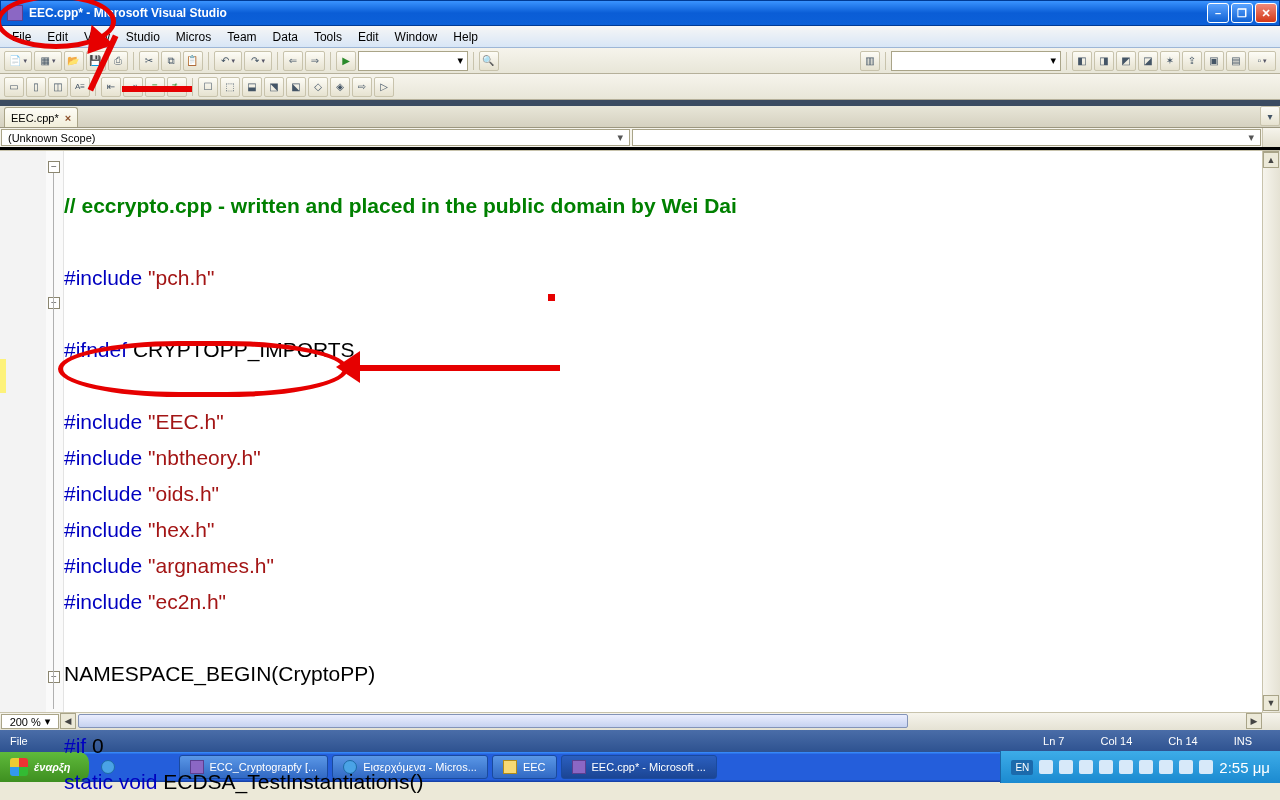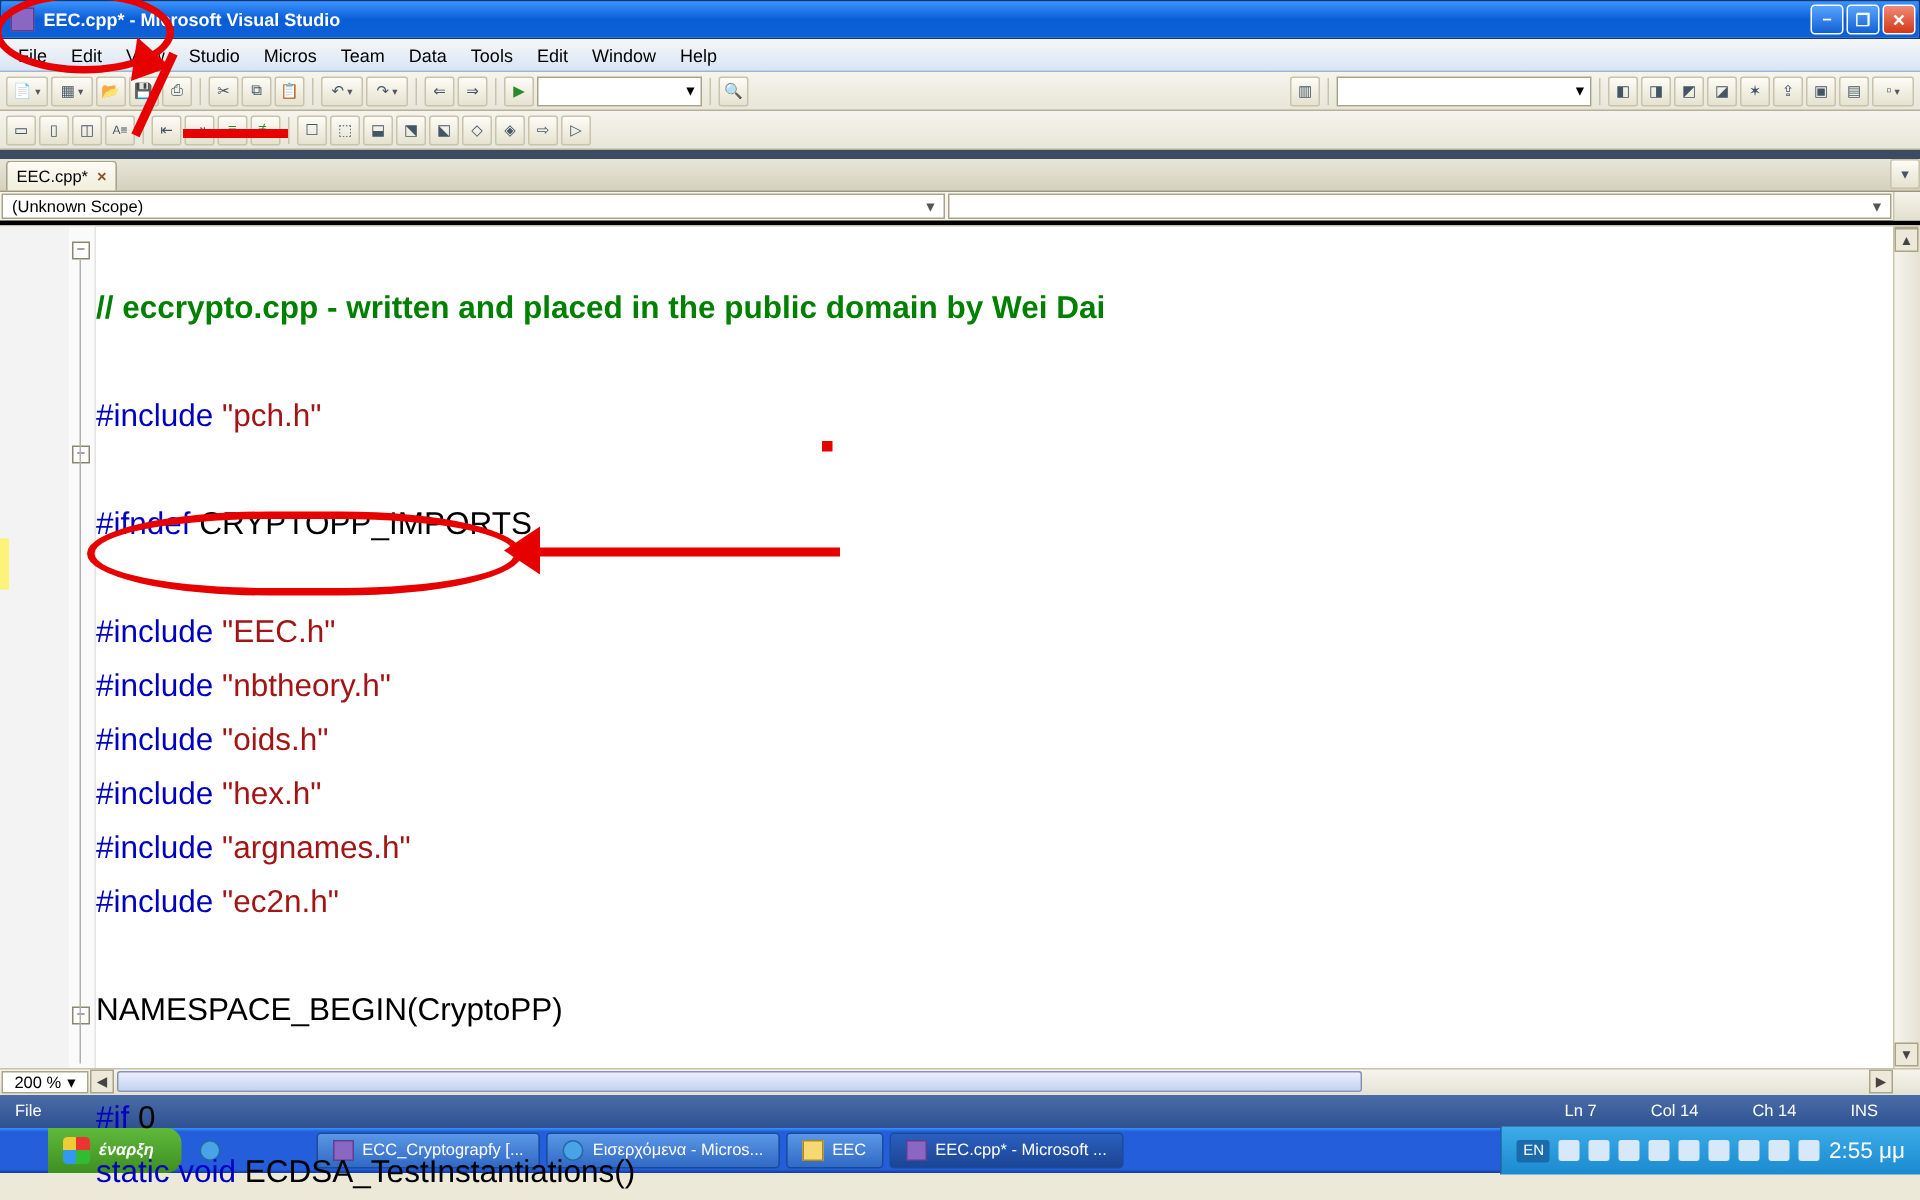--- a/index.html
+++ b/index.html
@@ -66,21 +66,21 @@
 .circle1 { border:5px solid #e60000; border-radius:50%; width:120px; height:55px; top:-6px; left:-4px; }
 .circle2 { border:5px solid #e60000; border-radius:50%/60%; width:290px; height:56px; }
 .arrow-line { height:6px; background:#e60000; }
 
 
 .statusbar { height:22px; background:linear-gradient(to bottom,#4a6da8,#2e5290); color:#fff; display:flex; align-items:center; padding:0 10px; font-size:11px; }
 .statusbar .spacer { flex:1; }
 .statusbar .cell { padding:0 18px; }
 
 
-.taskbar { height:30px; background:linear-gradient(to bottom,#3a93ff 0%,#245edb 8%,#245edb 92%,#13399a 100%); display:flex; align-items:center; color:#fff; font-size:11px;padding-left:32px; }
+.taskbar { height:30px; background:linear-gradient(to bottom,#3a93ff 0%,#245edb 8%,#245edb 92%,#13399a 100%); display:flex; align-items:center; color:#fff; font-size:11px; }
 .start { height:30px; background:linear-gradient(to bottom,#5fba3b,#3e8f20); border-radius:0 10px 10px 0; display:flex; align-items:center; padding:0 18px 0 10px; font-weight:bold; font-style:italic; gap:6px; }
 .start .logo { width:18px;height:18px;background:conic-gradient(#e33 0 25%,#3b3 0 50%,#39e 0 75%,#ec3 0 100%); border-radius:3px; }
 .task-item { height:24px; background:linear-gradient(to bottom,#5a97e6,#3169c4); border:1px solid #1a4a9e; border-radius:3px; margin-left:4px; padding:0 10px; display:flex; align-items:center; gap:6px; max-width:170px; }
 .task-item.active { background:linear-gradient(to bottom,#2b5fbf,#1b4594); }
 .tb-icon { width:14px;height:14px;background:#f7d974;border:1px solid #b08a1a; }
 .tb-icon.vs { background:#8b67c4; border-color:#5c3f90; }
 .tb-icon.ie { background:#4aa3e6; border-color:#1d6aa6; border-radius:50%; }
 .tb-icon.folder { background:#f7d974; }
 .systray { margin-left:auto; height:32px; background:linear-gradient(to bottom,#3dace8,#1b8ad0); display:flex; align-items:center; padding:0 10px; gap:6px; border-left:1px solid #1a66a8; }
 .systray .lang { background:#1b6aac; padding:2px 4px; border-radius:2px; font-size:10px; }

